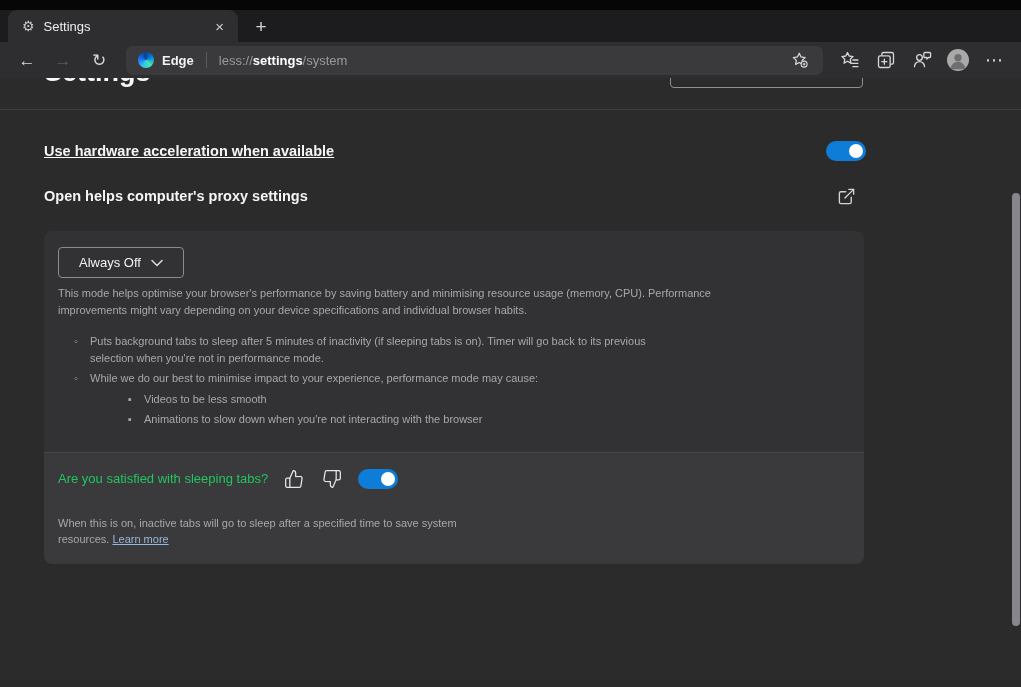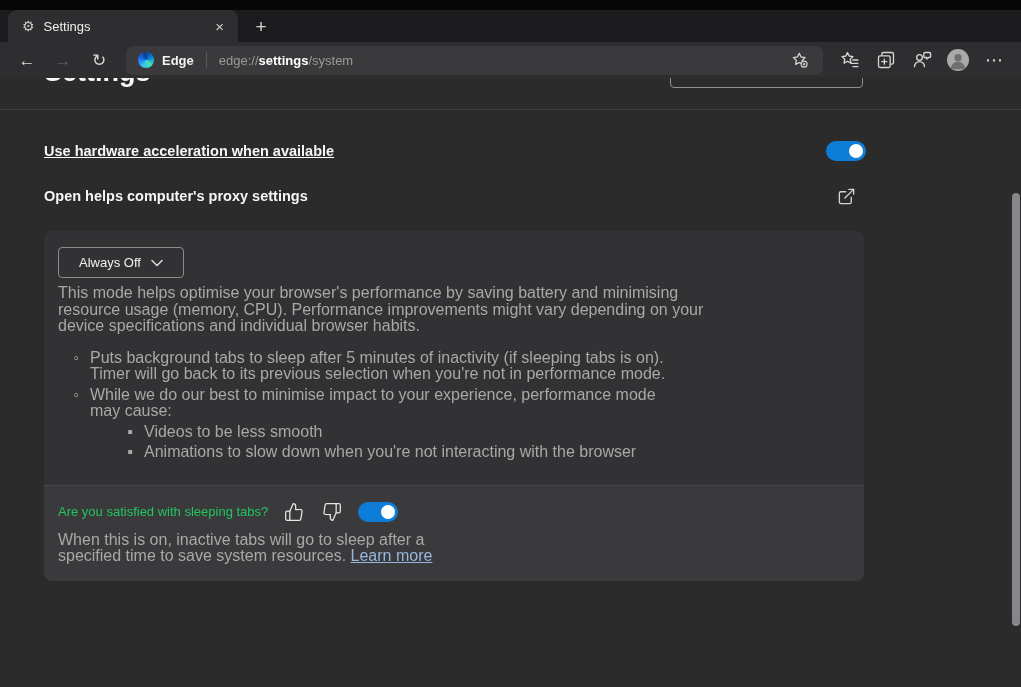--- a/index.html
+++ b/index.html
@@ -83,36 +83,36 @@
   
   .card { margin-top:20px; width:820px; background:#323234; border-radius:8px; overflow:hidden; }
   .card-section { padding:16px 14px 20px 14px; }
   .card-head { display:flex; align-items:flex-start; justify-content:space-between; }
   .card-title { font-size:14.5px; font-weight:700; color:#f5f5f5; padding-top:6px; }
   .dropdown {
     min-width:120px; height:31px; background:transparent; border:1px solid #8b8b8b; border-radius:4px;
     color:#f2f2f2; font-size:13px; font-family:inherit;
     display:flex; align-items:center; justify-content:center; gap:10px; padding:0 20px;
   }
-  .muted { color:#a8a8a8; font-size:16px; line-height:16.5px; }
+  .muted { color:#a8a8a8; font-size:11px; line-height:16.5px; }
   .card-desc { margin-top:7px; max-width:662px; }
   .details-label { margin-top:4px; }
   ul.details { list-style:none; margin-top:15px; padding-left:14px; }
   ul.details > li { display:flex; gap:10px; max-width:612px; margin-bottom:4px; }
   .b1 { flex:none; width:8px; text-align:center; }
   ul.subdetails { list-style:none; margin-top:4px; padding-left:68px; }
   ul.subdetails > li { display:flex; gap:10px; margin-bottom:4px; }
   .divider { height:1px; background:#47474a; }
 
   .sleep-section { background:#3a3a3c; padding:14px 14px 16px 14px; }
   .sleep-head { display:flex; align-items:center; justify-content:space-between; }
   .feedback { display:flex; align-items:center; gap:14px; }
   .feedback-q { font-size:13px; color:#22c55e; }
   .thumb-btn { background:none; border:none; width:24px; height:24px; display:flex; align-items:center; justify-content:center; }
-  .sleep-desc { margin-top:8px; max-width:432px; }
+  .sleep-desc { margin-top:24px; max-width:432px; }
   .learn-link { color:var(--link); text-decoration:underline; }
 
   .scroll-thumb {
     position:absolute; right:1px; top:115px; width:8px; height:433px;
     background:#87878b; border-radius:4px;
   }
 </style>
 </head>
 <body>
 
@@ -129,21 +129,21 @@
 
 <div class="toolbar">
   <button class="nav-btn">←</button>
   <button class="nav-btn disabled">→</button>
   <button class="nav-btn">↻</button>
 
   <div class="url-pill">
     <span class="edge-logo"></span>
     <span class="edge-label">Edge</span>
     <span class="url-sep"></span>
-    <span class="url-text"><span>edge://</span><b>settings</b><span>/system</span></span>
+    <span class="url-text"><span>less://</span><b>settings</b><span>/system</span></span>
     <button class="pill-icon-btn">
       <svg width="18" height="18" viewBox="0 0 24 24" fill="none" stroke="#d6d6d6" stroke-width="1.7" stroke-linejoin="round">
         <path d="M11 3l2.4 4.9 5.4.8-3.9 3.8.9 5.4L11 15.4l-4.8 2.5.9-5.4L3.2 8.7l5.4-.8z"></path>
         <circle cx="17.5" cy="17.5" r="4" fill="#3a3a3c" stroke="#d6d6d6" stroke-width="1.4"></circle>
         <path d="M17.5 15.8v3.4M15.8 17.5h3.4" stroke-width="1.4"></path>
       </svg>
     </button>
   </div>
 
   <button class="tool-icon-btn">

